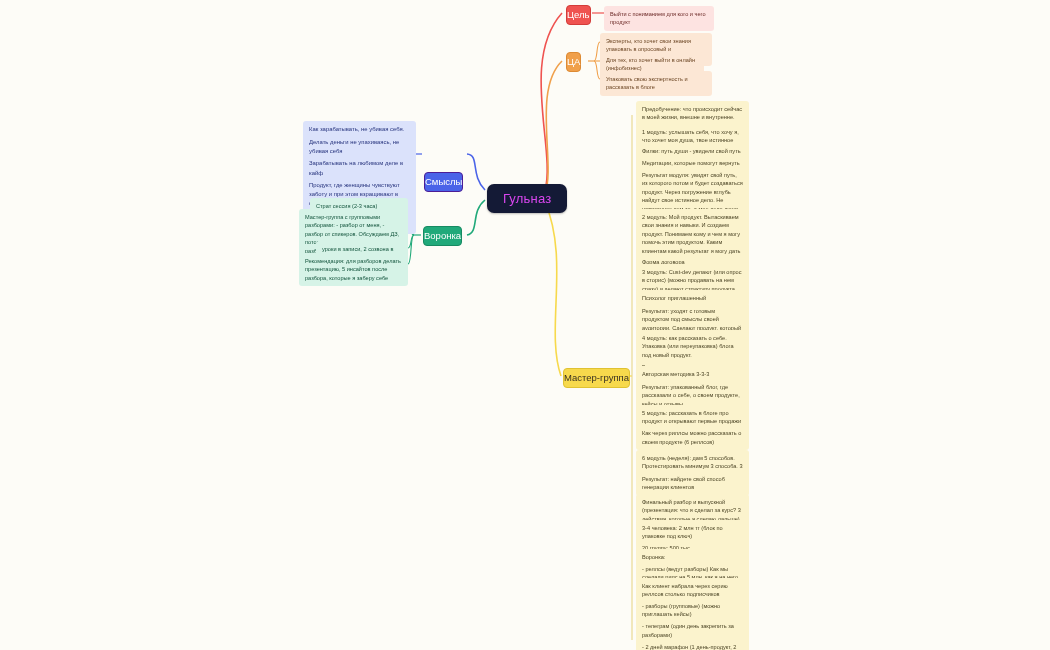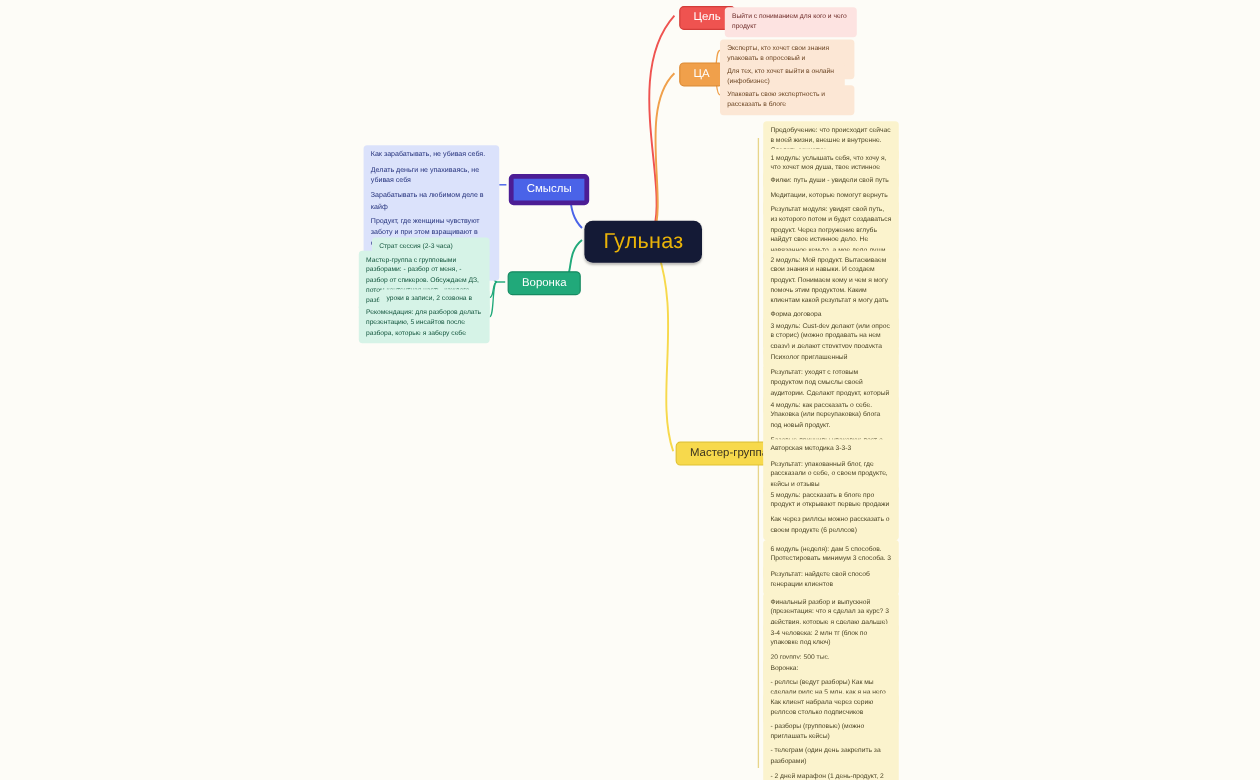--- a/index.html
+++ b/index.html
@@ -10,40 +10,40 @@
     overflow:hidden;
     position:relative;
   }
   #canvas{position:absolute;inset:0;width:1050px;height:650px;}
   svg.links{position:absolute;left:0;top:0;width:1050px;height:650px;pointer-events:none;}
 
   .node{position:absolute;box-sizing:border-box;}
 
   
   .central{
-    background:#141a36;color:#eab308;
+    background:#141a36;color:#d946ef;
     border-radius:7px;
     padding:7px 16px;
-    font-size:18px;
+    font-size:13px;
     letter-spacing:.2px;
     white-space:nowrap;
     box-shadow:0 1px 2px rgba(0,0,0,.25);
   }
 
   
   .branch{
     border-radius:4px;
-    padding:3px 11px;
+    padding:3px 0;
     font-size:9.5px;
     white-space:nowrap;
     line-height:1.25;
   }
   .branch.red{background:#ef5350;color:#ffffff;border:1px solid #d33c39;}
   .branch.orange{background:#f0a04b;color:#ffffff;border:1px solid #dd8a33;}
-  .branch.blue{background:#4a63e8;color:#ffffff;border:4px solid #4c1d95;}
+  .branch.blue{background:#4a63e8;color:#ffffff;border:1px solid #4c1d95;margin-top:27px;}
   .branch.green{background:#21a97a;color:#ffffff;border:1px solid #178a62;}
   .branch.yellow{background:#f7d94c;color:#3a3320;border:1px solid #e0c232;}
 
   
   .leaf{
     border-radius:3px;
     padding:4px 6px;
     font-size:5.6px;
     line-height:1.5;
     box-sizing:border-box;

